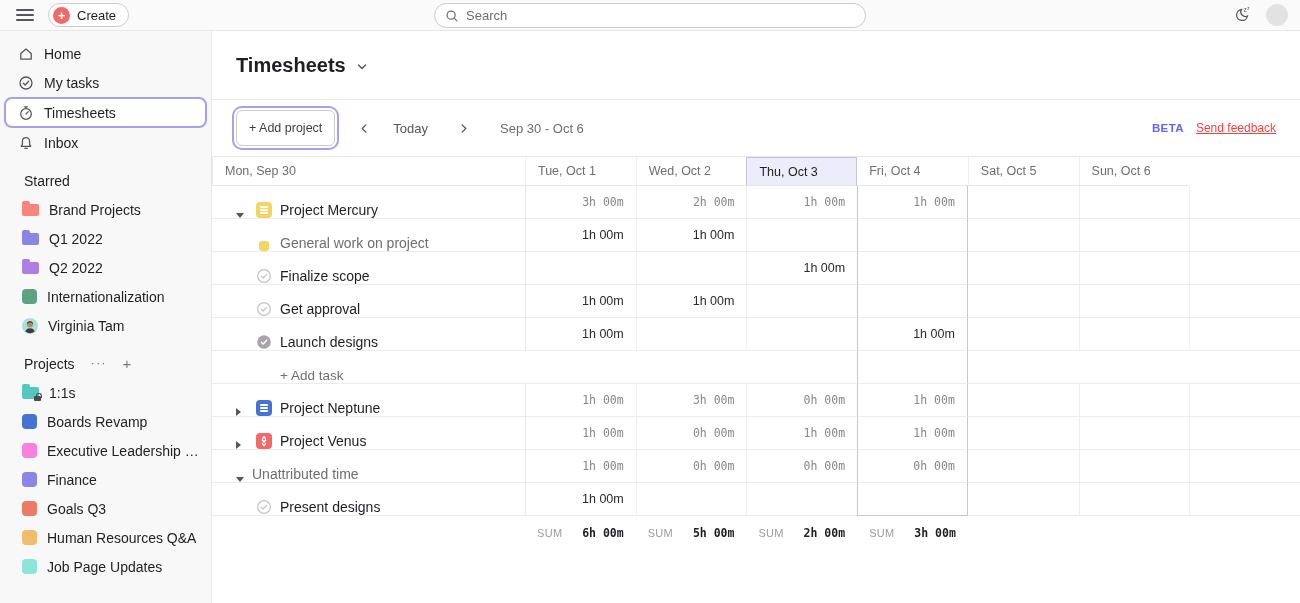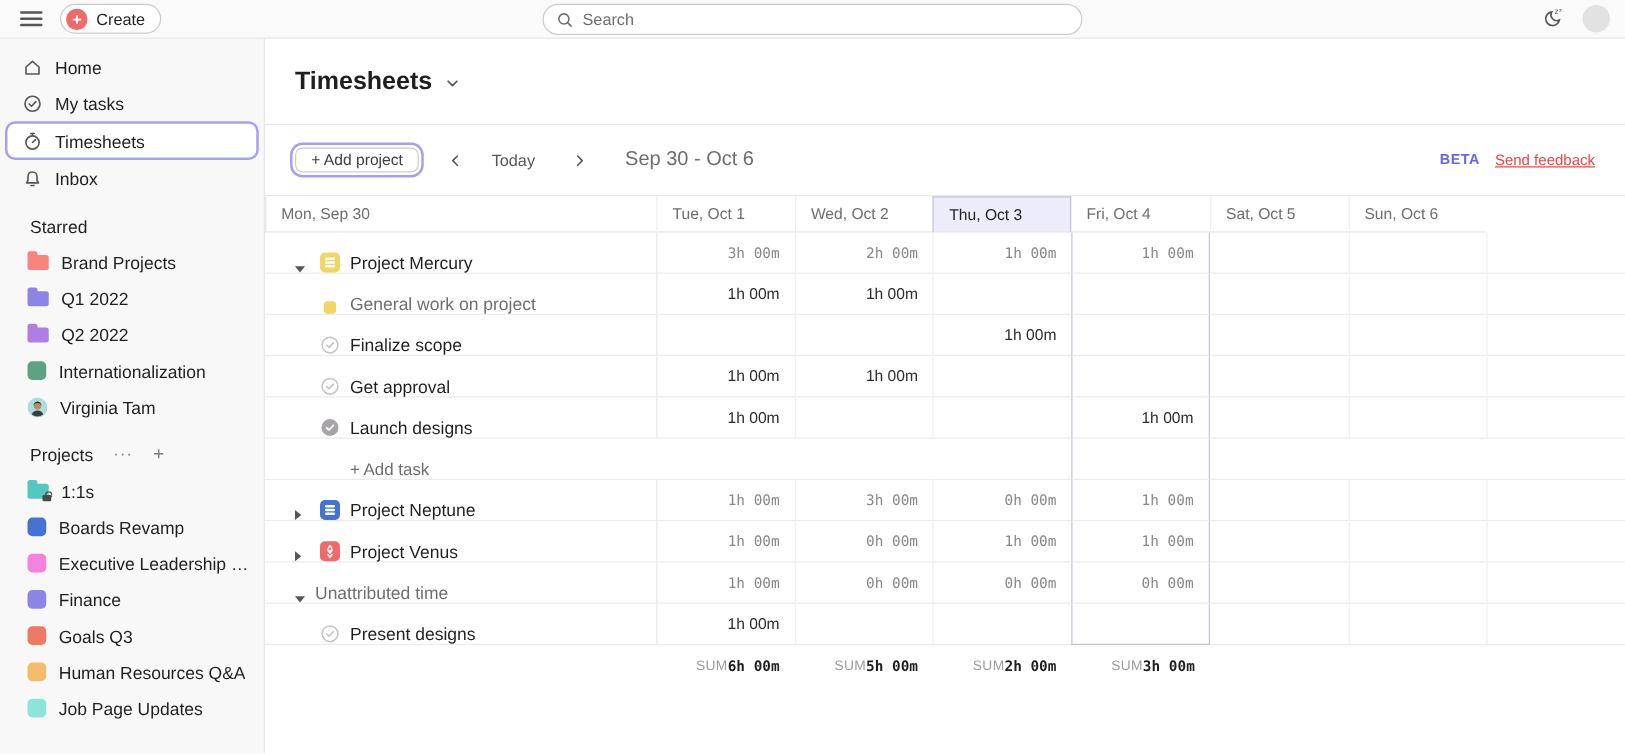--- a/index.html
+++ b/index.html
@@ -46,26 +46,26 @@
   .folder::before{content:"";position:absolute;top:-3px;left:0;width:8px;height:4px;border-radius:2px 2px 0 0;background:inherit}
   .sqicon{width:15px;height:15px;border-radius:4px;flex-shrink:0}
   .lockwrap{position:relative}
   .lock{position:absolute;right:-2px;bottom:-2px;width:7px;height:5px;background:#4a4a4c;border-radius:1px}
   .lock::before{content:"";position:absolute;top:-3px;left:1.5px;width:4px;height:4px;border:1px solid #4a4a4c;border-bottom:none;border-radius:3px 3px 0 0}
   
   .page-head{height:69px;display:flex;align-items:center;padding:0 24px;border-bottom:1px solid var(--line)}
   .page-title{font-size:20px;font-weight:600}
   .title-caret{margin-left:10px;margin-top:3px;cursor:pointer}
   .toolbar{height:56px;display:flex;align-items:center;padding:0 24px;gap:10px}
-  .add-project{border:1px solid #cfcbcb;background:#fff;border-radius:6px;height:20px;padding:0 12px;
+  .add-project{border:1px solid #cfcbcb;background:#fff;border-radius:6px;height:36px;padding:0 12px;
                font-size:12.5px;color:#3d3e40;cursor:pointer;font-family:inherit;
                box-shadow:0 0 0 2px #fff,0 0 0 4px var(--accent)}
   .navchev{width:26px;height:26px;display:flex;align-items:center;justify-content:center;cursor:pointer;margin-left:6px}
   .today-lbl{font-size:13px;color:#565557;cursor:pointer;padding:0 6px}
-  .range-lbl{font-size:16px;color:#6d6e6f;margin-left:14px}
+  .range-lbl{font-size:13px;color:#6d6e6f;margin-left:14px}
   .toolbar-right{margin-left:auto;display:flex;align-items:center;gap:12px}
   .beta{color:#6863f2;font-size:11.5px;font-weight:bold;letter-spacing:.4px}
   .feedback{color:#ef4444;font-size:12px;text-decoration:underline;cursor:pointer}
   
   .tbl{width:100%}
   .trow{display:grid;grid-template-columns:313px repeat(7,1fr)}
   .thead{height:30px;border-top:1px solid var(--line)}
   .th{display:flex;align-items:center;font-size:12.5px;color:var(--muted);padding-left:12px;
       border-bottom:1px solid var(--line);border-left:1px solid var(--cellline)}
   .th.name{padding-left:24px;border-left:none}
@@ -93,21 +93,21 @@
          align-items:center;justify-content:center;gap:1.5px;flex-shrink:0}
   .picon i{display:block;width:8px;height:1.5px;background:#fff;border-radius:1px}
   .sq10{width:10px;height:10px;border-radius:3px;margin:0 11px 0 7px;flex-shrink:0}
   .taskicon{margin:0 8px 0 4px;flex-shrink:0;display:flex}
   .rowlabel{font-size:14px;color:var(--ink);white-space:nowrap}
   .rowlabel.muted{color:var(--muted)}
   .addtask-label{font-size:13.5px;color:var(--muted);padding-left:44px;cursor:pointer}
   
   .sumrow{height:34px}
   .sumrow .cell,.sumrow .namecell{border:none}
-  .sum-cell{display:flex;align-items:center;justify-content:flex-end;padding:0 12px 0 12px}
+  .sum-cell{display:flex;align-items:center;justify-content:space-between;padding:0 12px 0 12px}
   .sum-label{font-size:11px;color:var(--faint);letter-spacing:.3px}
   .sum-val{font-family:"DejaVu Sans Mono",monospace;font-size:11.5px;font-weight:bold;color:var(--ink)}
 </style>
 </head>
 <body>
 
 <div class="topbar">
   <div class="hamburger">
       <i></i>
       <i></i>

